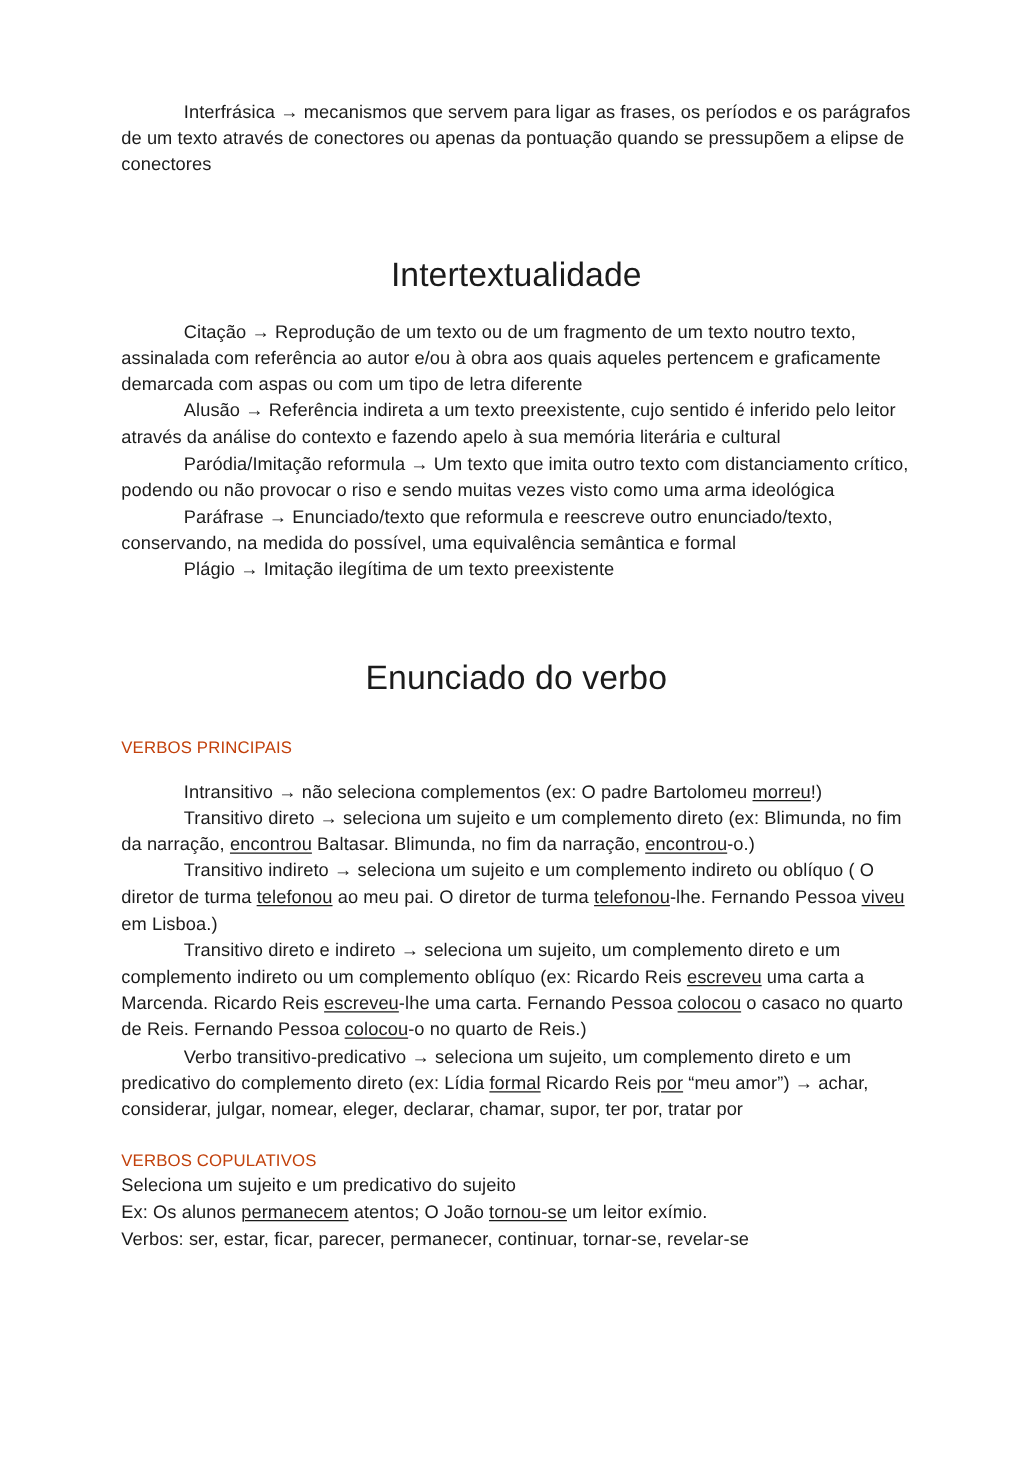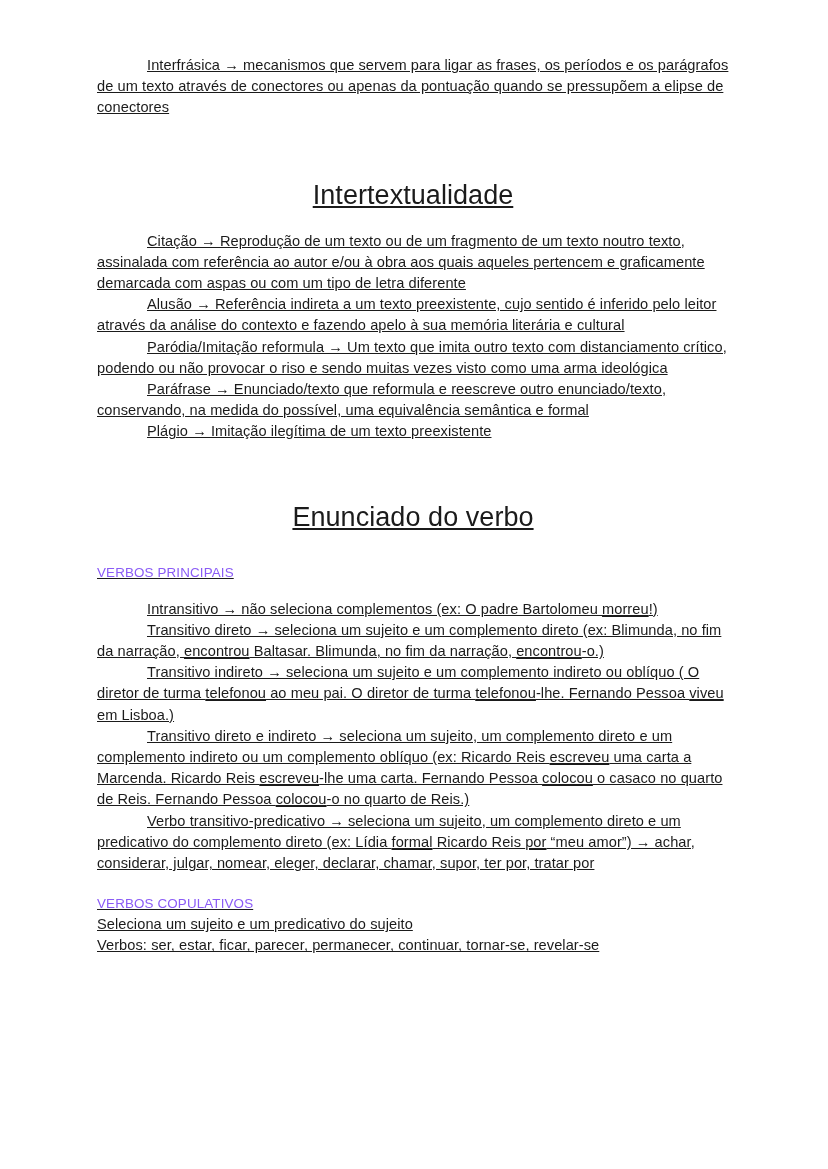--- a/index.html
+++ b/index.html
@@ -18,23 +18,22 @@
     position: relative;
     width: 828px;
     height: 1169px;
     background: #ffffff;
     overflow: hidden;
     box-sizing: border-box;
   }
   .content {
     position: absolute;
     left: 97px;
-    top: 55px;
+    top: 80px;
     width: 632px;
-    text-decoration: underline;
   }
   p.body-text {
     margin: 0;
     font-size: 14.6px;
     line-height: 21.2px;
     letter-spacing: 0.005em;
     text-align: left;
     color: #1b1b1b;
   }
   p.indent {
@@ -47,21 +46,21 @@
     line-height: 28px;
     text-align: center;
     color: #1b1b1b;
     letter-spacing: 0.002em;
   }
   .label-caps {
     margin: 0;
     font-size: 13.4px;
     line-height: 20px;
     letter-spacing: 0.01em;
-    color: #8b5cf6;
+    color: #c2410c;
   }
   u.mark {
     text-decoration: underline;
     text-underline-offset: 1.5px;
     text-decoration-thickness: 1px;
   }
   .gap-heading-1 { height: 62px; }
   .gap-heading-1b { height: 22px; }
   .gap-heading-2 { height: 60px; }
   .gap-heading-2b { height: 32px; }
@@ -96,16 +95,17 @@
     <p class="body-text indent">Intransitivo → não seleciona complementos (ex: O padre Bartolomeu <u class="mark">morreu</u>!)</p>
     <p class="body-text indent">Transitivo direto → seleciona um sujeito e um complemento direto (ex: Blimunda, no fim da narração, <u class="mark">encontrou</u> Baltasar. Blimunda, no fim da narração, <u class="mark">encontrou</u>-o.)</p>
     <p class="body-text indent">Transitivo indireto → seleciona um sujeito e um complemento indireto ou oblíquo ( O diretor de turma <u class="mark">telefonou</u> ao meu pai. O diretor de turma <u class="mark">telefonou</u>-lhe. Fernando Pessoa <u class="mark">viveu</u> em Lisboa.)</p>
     <p class="body-text indent">Transitivo direto e indireto → seleciona um sujeito, um complemento direto e um complemento indireto ou um complemento oblíquo (ex: Ricardo Reis <u class="mark">escreveu</u> uma carta a Marcenda. Ricardo Reis <u class="mark">escreveu</u>-lhe uma carta. Fernando Pessoa <u class="mark">colocou</u> o casaco no quarto de Reis. Fernando Pessoa <u class="mark">colocou</u>-o no quarto de Reis.)</p>
     <p class="body-text indent">Verbo transitivo-predicativo → seleciona um sujeito, um complemento direto e um predicativo do complemento direto (ex: Lídia <u class="mark">formal</u> Ricardo Reis <u class="mark">por</u> “meu amor”) → achar, considerar, julgar, nomear, eleger, declarar, chamar, supor, ter por, tratar por</p>
 
     <div class="gap-copulativos"></div>
 
     <p class="label-caps">VERBOS COPULATIVOS</p>
     <p class="body-text">Seleciona um sujeito e um predicativo do sujeito</p>
+    <p class="body-text">Ex: Os alunos <u class="mark">permanecem</u> atentos; O João <u class="mark">tornou-se</u> um leitor exímio.</p>
     <p class="body-text">Verbos: ser, estar, ficar, parecer, permanecer, continuar, tornar-se, revelar-se</p>
 
   </div>
 </div>
 
 </body></html>

